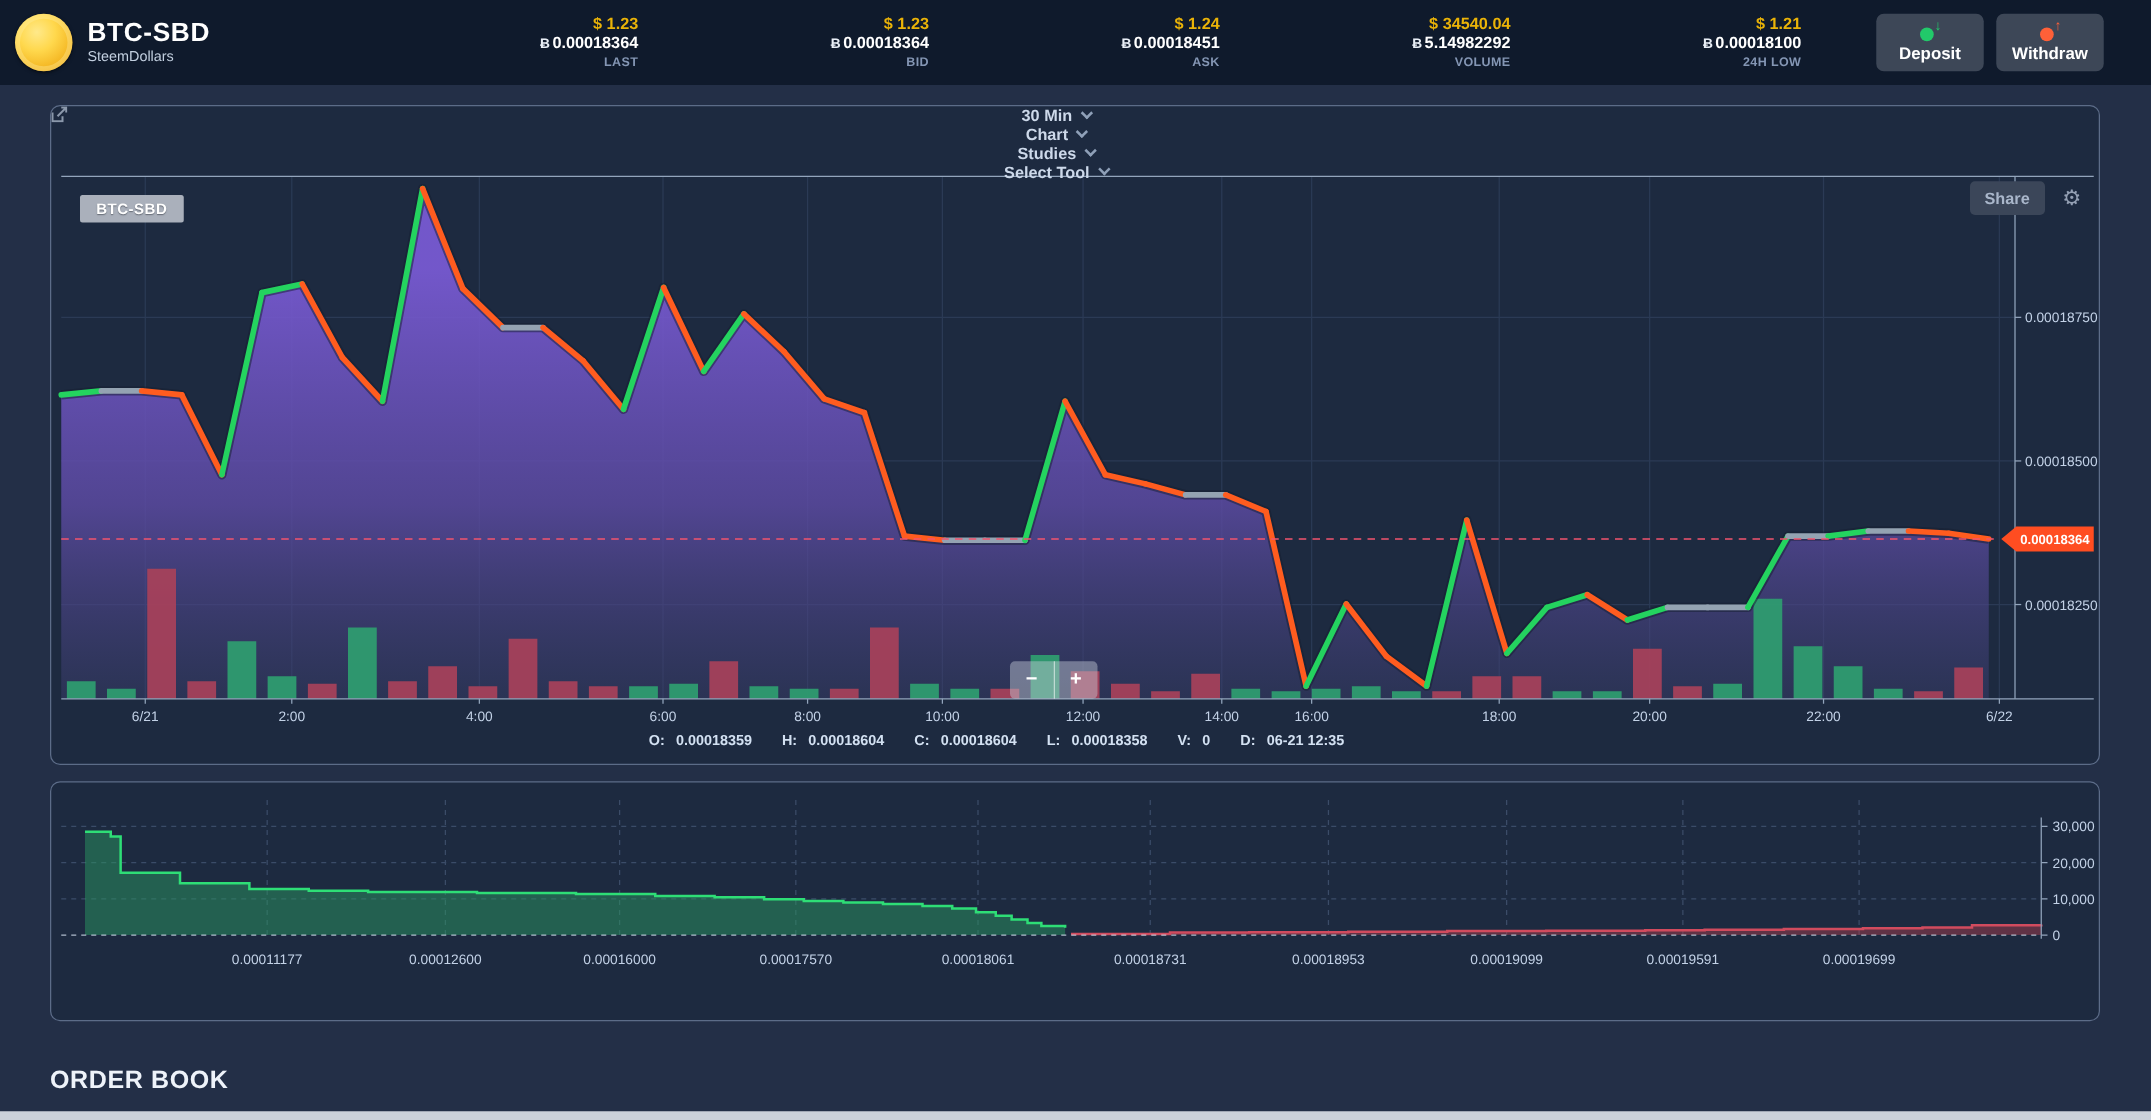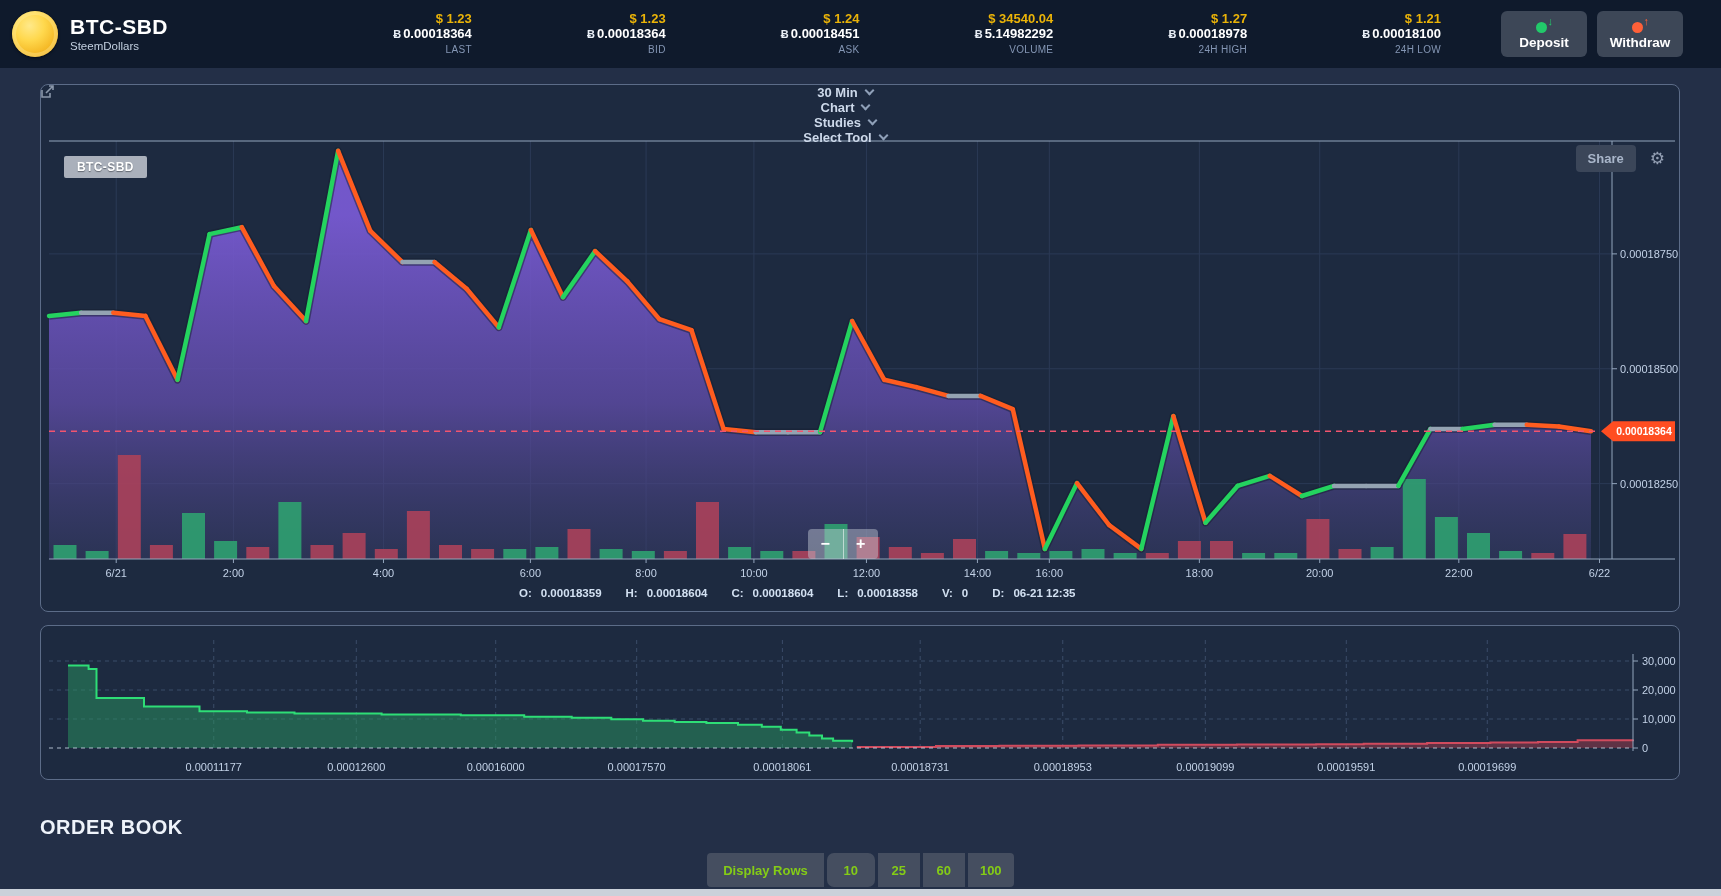--- a/index.html
+++ b/index.html
@@ -22,41 +22,41 @@
     flex:0 0 auto;
   }
   .title-block { margin-left:12px; flex:0 0 auto; }
   .pair-title { font-size:21px; font-weight:bold; letter-spacing:.5px; line-height:24px; }
   .pair-sub { font-size:11.5px; color:#c2cfdf; line-height:14px; }
   .stats { flex:1; display:flex; padding:0 60px 0 110px; }
   .stat { flex:1; text-align:right; line-height:15px; }
   .stat .usd { font-size:13px; font-weight:bold; color:#eab308; }
   .stat .btc { font-size:13px; font-weight:bold; color:#ffffff; }
   .stat .btc .sym { font-size:11px; color:#e8eef6; margin-right:2px; }
-  .stat .lbl { font-size:10px; font-weight:normal; color:#8496b4; letter-spacing:.3px; }
+  .stat .lbl { font-size:10px; font-weight:bold; color:#8496b4; letter-spacing:.3px; }
   .hdr-buttons { display:flex; gap:10px; margin-right:38px; flex:0 0 auto; }
   .hdr-btn {
     width:86px; height:46px; background:#3d4757; border:none; border-radius:6px;
     color:#fff; font-family:inherit; font-size:13.5px; font-weight:bold;
     display:flex; flex-direction:column; align-items:center; justify-content:center; gap:2px;
     cursor:pointer;
   }
   .coin-ic { position:relative; width:16px; height:14px; display:inline-block; }
   .coin-ic .c { position:absolute; left:0; bottom:0; width:11px; height:11px; border-radius:50%; }
   .coin-ic .a { position:absolute; right:-1px; top:-3px; font-size:11px; font-weight:bold; line-height:11px; }
   .dep .c { background:#22c96a; } .dep .a { color:#22c96a; }
   .wd .c { background:#ff6038; } .wd .a { color:#ff6038; }
 
   
   .panel {
     position:relative; margin-left:40px; width:1640px;
     background:#1d2a40; border:1px solid #5c6c88; border-radius:8px;
   }
   .chart-panel { margin-top:16px; height:528px; }
-  .depth-panel { margin-top:13px; height:155px; }
+  .depth-panel { margin-top:13px; height:192px; }
   .panel svg { position:absolute; left:0; top:0; }
 
   
   .chart-toolbar {
     position:relative; z-index:2; height:40px; display:flex; align-items:center;
     padding:0 14px 0 12px;
     flex-direction:column;
   }
   .dd { display:flex; align-items:center; margin-right:28px; cursor:pointer; }
   .dd .dd-label { font-size:13px; font-weight:bold; color:#cdd9ea; }
@@ -137,25 +137,20 @@
     </div>
     <div class="stat">
       <div class="usd">$ 1.24</div>
       <div class="btc"><span class="sym">Ƀ</span><span>0.00018451</span></div>
       <div class="lbl">ASK</div>
     </div>
     <div class="stat">
       <div class="usd">$ 34540.04</div>
       <div class="btc"><span class="sym">Ƀ</span><span>5.14982292</span></div>
       <div class="lbl">VOLUME</div>
-    </div>
-    <div class="stat">
-      <div class="usd">$ 1.27</div>
-      <div class="btc"><span class="sym">Ƀ</span><span>0.00018978</span></div>
-      <div class="lbl">24H HIGH</div>
     </div>
     <div class="stat">
       <div class="usd">$ 1.21</div>
       <div class="btc"><span class="sym">Ƀ</span><span>0.00018100</span></div>
       <div class="lbl">24H LOW</div>
     </div>
   </div>
   <div class="hdr-buttons">
     <button class="hdr-btn">
       <span class="coin-ic dep">

